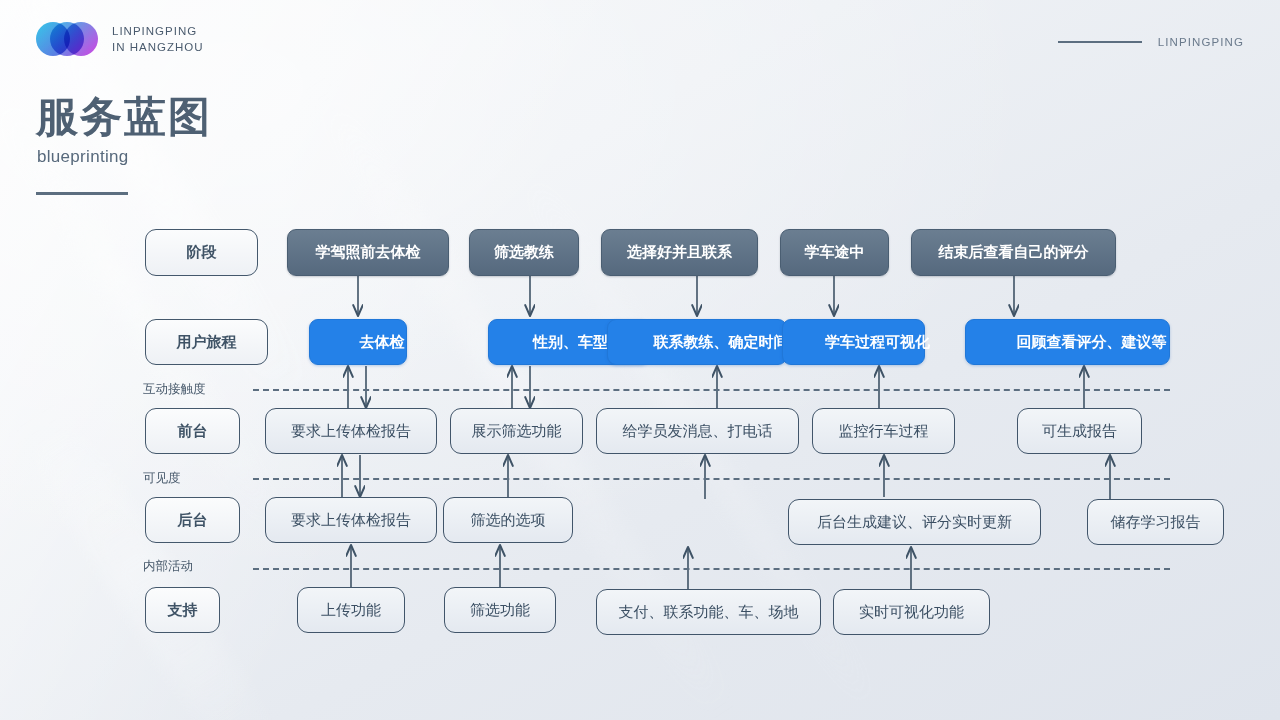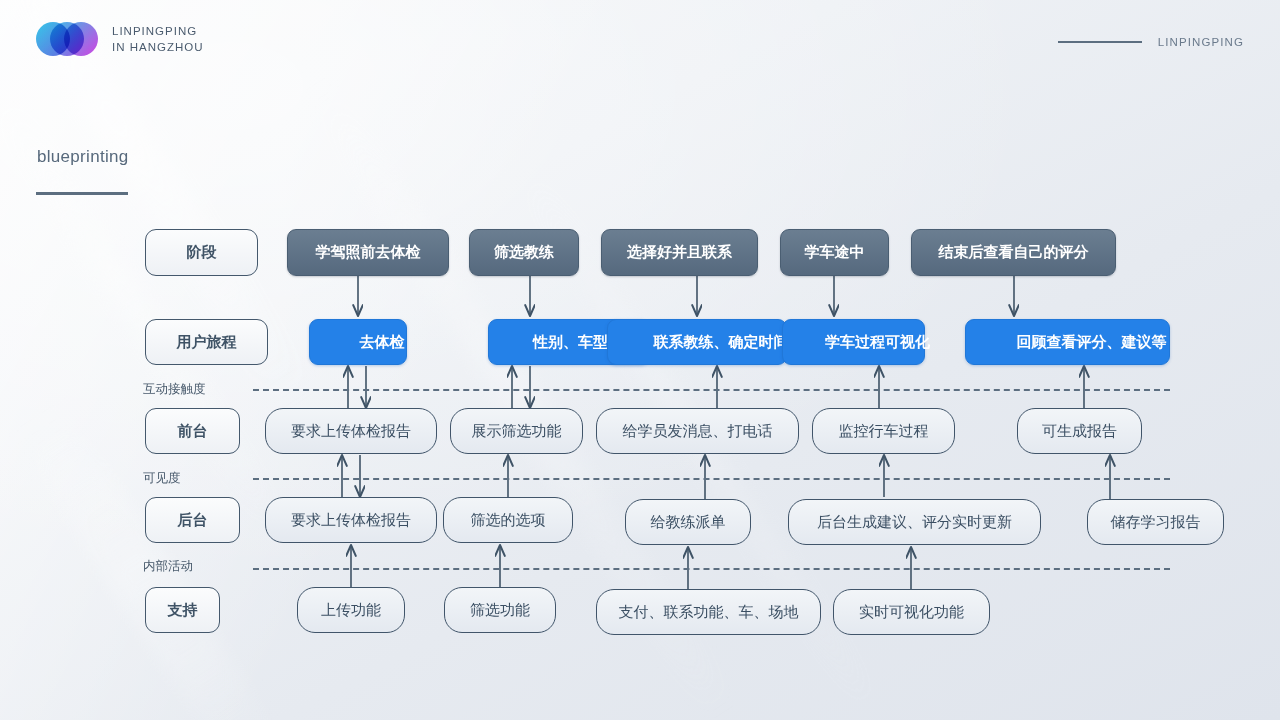--- a/index.html
+++ b/index.html
@@ -128,21 +128,21 @@
     font-weight: bold;
     box-shadow: 0 1px 3px rgba(30,100,190,0.28);
     padding-left: 48px;
   }
 
   
   .node.plain {
     background: linear-gradient(180deg, #f2f5f8 0%, #e4e9f0 100%);
     border: 1.5px solid #41556a;
     color: #3b4f63;
-    border-radius: 18px;
+    border-radius: 11px;
   }
 
   
   .lane-rule {
     position: absolute;
     height: 0;
     border-top: 2px dashed #5c6e80;
     z-index: 1;
   }
   .lane-cap {
@@ -174,20 +174,21 @@
       <span>LINPINGPING</span><br>
       <span>IN HANGZHOU</span>
     </span>
   </div>
 
   <div class="tr-mark">
     <span class="tr-rule"></span>
     <span class="tr-text">LINPINGPING</span>
   </div>
 
+  <div class="title-cn">服务蓝图</div>
   <div class="title-en">blueprinting</div>
   <div class="title-rule"></div>
 
   <div id="board">
 
     <svg id="wires" viewBox="0 0 1280 720">
       <defs>
         <marker id="ar" markerWidth="9" markerHeight="9" refX="7.4" refY="3.4" orient="auto" markerUnits="strokeWidth">
           <path d="M0.6,0.4 L7.4,3.4 L0.6,6.4" fill="none" stroke="#3f5366" stroke-width="1.25" stroke-linecap="round" stroke-linejoin="round"></path>
         </marker>
@@ -252,21 +253,20 @@
     <div class="node journey" style="left:965px; top:319px; width:205px; height:46px;">回顾查看评分、建议等</div>
 
     <div class="node plain" style="left:265px; top:408px; width:172px; height:46px;">要求上传体检报告</div>
     <div class="node plain" style="left:450px; top:408px; width:133px; height:46px;">展示筛选功能</div>
     <div class="node plain" style="left:596px; top:408px; width:203px; height:46px;">给学员发消息、打电话</div>
     <div class="node plain" style="left:812px; top:408px; width:143px; height:46px;">监控行车过程</div>
     <div class="node plain" style="left:1017px; top:408px; width:125px; height:46px;">可生成报告</div>
 
     <div class="node plain" style="left:265px; top:497px; width:172px; height:46px;">要求上传体检报告</div>
     <div class="node plain" style="left:443px; top:497px; width:130px; height:46px;">筛选的选项</div>
-    <div class="node plain" style="left:625px; top:499px; width:126px; height:46px;">给教练派单</div>
     <div class="node plain" style="left:788px; top:499px; width:253px; height:46px;">后台生成建议、评分实时更新</div>
     <div class="node plain" style="left:1087px; top:499px; width:137px; height:46px;">储存学习报告</div>
 
     <div class="node plain" style="left:297px; top:587px; width:108px; height:46px;">上传功能</div>
     <div class="node plain" style="left:444px; top:587px; width:112px; height:46px;">筛选功能</div>
     <div class="node plain" style="left:596px; top:589px; width:225px; height:46px;">支付、联系功能、车、场地</div>
     <div class="node plain" style="left:833px; top:589px; width:157px; height:46px;">实时可视化功能</div>
 
   </div>
 </div>

